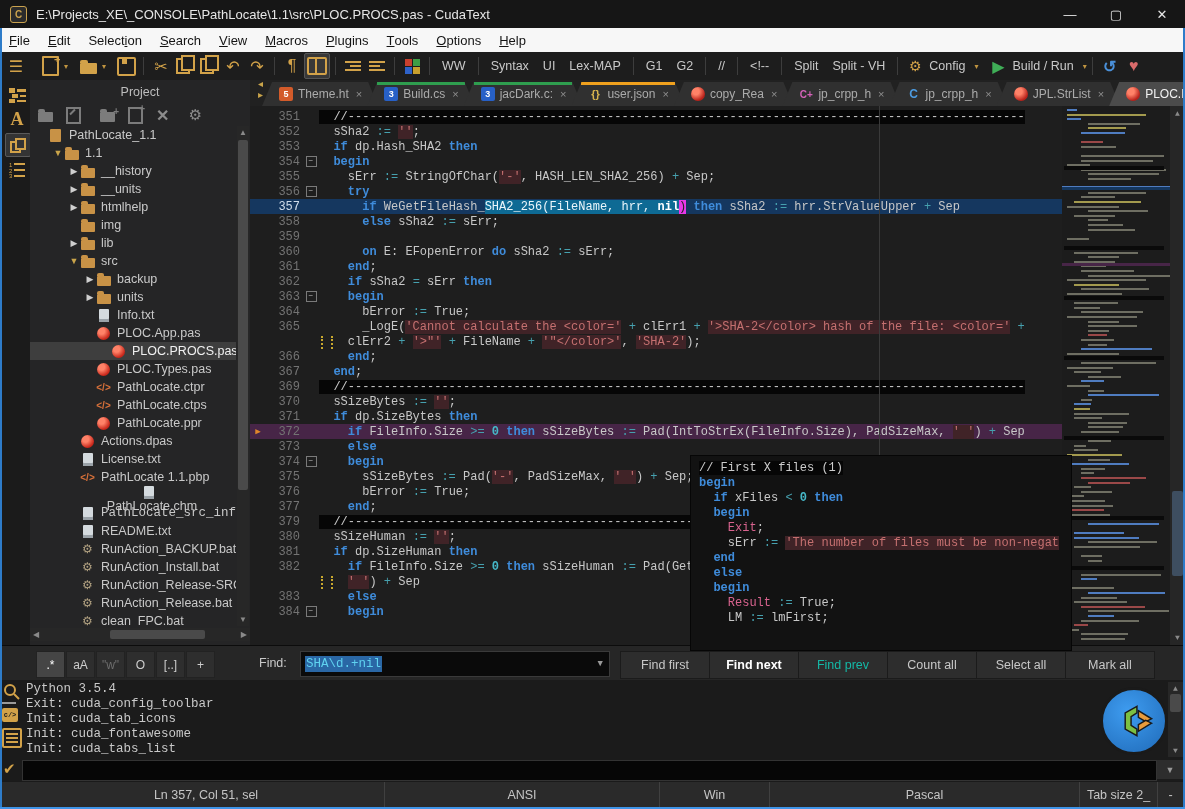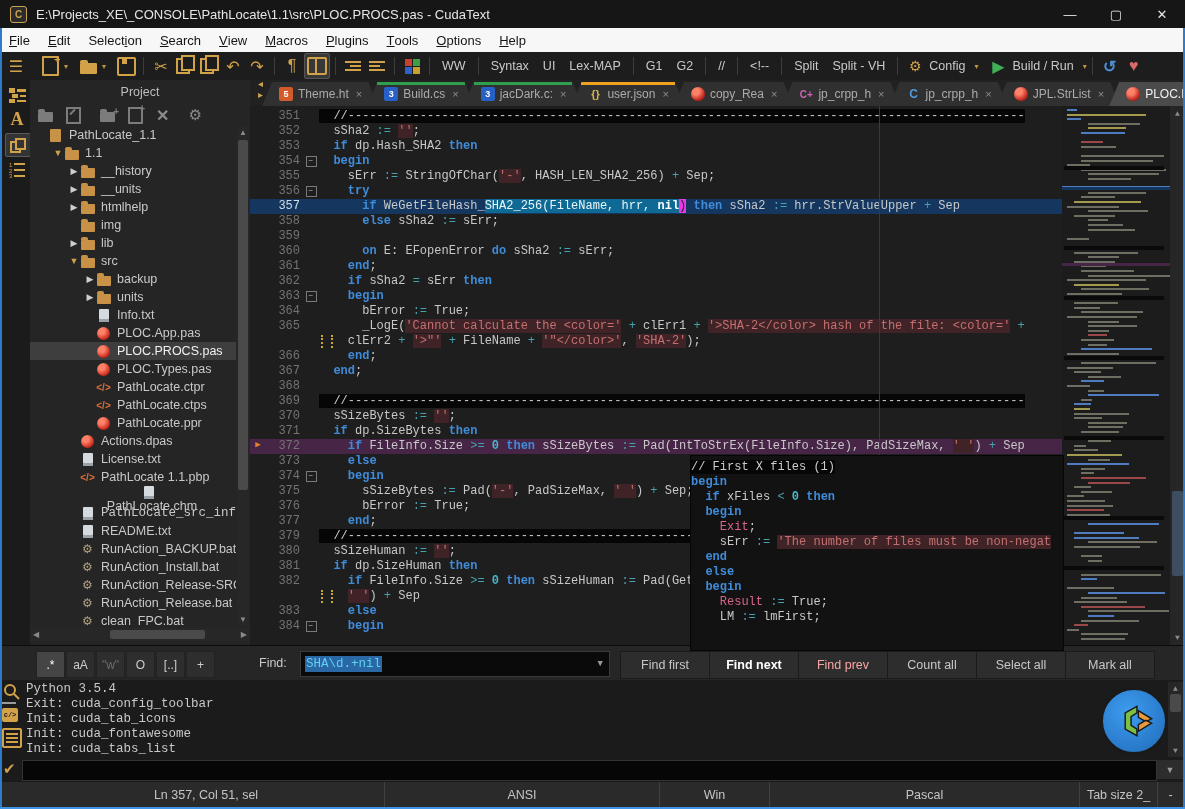--- a/index.html
+++ b/index.html
@@ -77,21 +77,21 @@
   .ti{width:14px;height:14px;border-radius:2px;display:flex;align-items:center;justify-content:center;font-weight:bold;font-size:9px;color:#fff;flex:none;}
   .ti-html{background:#d35b2a;}
   .ti-css{background:#2760c7;}
   .ti-json{color:#d8b44e;font-size:11px;}
   .ti-pas{background:radial-gradient(circle at 35% 32%,#ff8268 25%,#b8211a 70%);border-radius:50%;}
   .ti-cpp{color:#d462b8;font-size:10px;}
   .ti-c{color:#4d9be0;font-size:12px;}
   
   #editor{left:250px;top:106px;width:935px;height:539px;background:#1e1e1e;font-family:"Liberation Mono",monospace;font-size:12px;}
   #coderows{position:absolute;left:0;top:3px;width:812px;overflow:hidden;}
-  .crow{height:15px;display:flex;position:relative;}
+  .crow{height:15px;display:flex;align-items:center;position:relative;}
   .crow.cur{background:#15375f;}
   .crow.mark{background:#472547;}
   .bmcol{width:16px;flex:none;color:#e0862a;font-size:9px;text-align:center;}
   .lncol{width:34px;flex:none;text-align:right;color:#737373;padding-right:3px;}
   .crow.cur .lncol{color:#cfdcea;}
   .foldcol{width:16px;flex:none;display:flex;align-items:center;justify-content:center;}
   .foldbox{width:9px;height:9px;border:1px solid #7a7a7a;color:#b5b5b5;font-size:8px;line-height:7px;text-align:center;background:#1e1e1e;}
   .ct{white-space:pre;position:relative;flex:1;}
   .wm{position:absolute;top:1px;width:2px;height:13px;border-left:2px dotted #c8a82e;}
   .wm1{left:2px;} .wm2{left:12px;}
@@ -100,39 +100,39 @@
   .tk-o{color:#46a0ae;}
   .tk-n{color:#46b8c8;font-weight:bold;}
   .tk-s{color:#c57070;background:#402327;}
   .tk-c{color:#cccccc;background:#060606;}
   .tk-p{color:#d8638e;}
   .tk-m{color:#eaf6fb;background:#0e6a94;}
   .tk-mb{color:#ffffff;background:#0e6a94;font-weight:bold;}
   .tk-cr{color:#222;background:#e838e8;}
   #ruler{left:629px;top:0;width:1px;height:539px;background:#3a3a3a;}
   
-  #popup{left:440px;top:349px;width:372px;height:190px;background:#121212;border:1px solid #060606;padding:4px 0 0 0;z-index:5;}
+  #popup{left:440px;top:349px;width:372px;height:190px;background:#121212;border:1px solid #060606;padding:4px 0 0 8px;z-index:5;}
   #popup .crow{height:15px;}
   
   #minimap{left:812px;top:0;width:108px;height:539px;background:#1c1c1c;overflow:hidden;}
   #minimap .mbar{position:absolute;height:2px;}
   
   #esb{left:920px;top:0;width:15px;height:539px;background:#262626;}
   
   #findbar{left:0;top:645px;width:1185px;height:35px;background:#262626;border-top:1px solid #0c0c0c;color:#c9c9c9;font-size:12.5px;}
   .fopt{position:absolute;top:5px;width:27px;height:25px;display:flex;align-items:center;justify-content:center;background:#2e2e2e;border:1px solid #222;color:#cdcdcd;font-size:12px;}
   .fopt.on{background:#454545;color:#fff;}
   .fopt.dim{color:#6e6e6e;}
   #findlabel{position:absolute;left:259px;top:10px;color:#c9c9c9;}
   #findinput{position:absolute;left:300px;top:5px;width:308px;height:24px;background:#0a0a0a;border:1px solid #3a3a3a;display:flex;align-items:center;font-family:"Liberation Mono",monospace;font-size:12.5px;}
   #findinput .selval{background:#2a67a5;color:#5fd2f0;padding:1px 1px;margin-left:4px;}
   #findinput .fdd{margin-left:auto;color:#9a9a9a;font-size:9px;padding-right:6px;}
   .fbtn{position:absolute;top:5px;height:26px;width:88px;background:#2d2d2d;border:1px solid #1b1b1b;display:flex;align-items:center;justify-content:center;color:#c8c8c8;}
   .fbtn.emph{color:#ffffff;font-weight:bold;}
-  .fbtn.dim{color:#fca5a5;}
+  .fbtn.dim{color:#14b8a6;}
   
   #console{left:0;top:680px;width:1185px;height:79px;background:#1b1b1b;font-family:"Liberation Mono",monospace;font-size:12.5px;color:#c9c9c9;}
   #cicons{position:absolute;left:0;top:0;width:22px;height:79px;}
   .clines{position:absolute;left:26px;top:2px;}
   .cline{height:15px;white-space:pre;}
   #logo{position:absolute;left:1100px;top:7px;width:62px;height:62px;border-radius:50%;background:radial-gradient(circle at 40% 35%,#3e9cf0,#1f6ab8);border:3px solid #1a1a1a;display:flex;align-items:center;justify-content:center;}
   #consoleinput{left:0;top:759px;width:1185px;height:22px;background:#1b1b1b;}
   #cifield{position:absolute;left:22px;top:1px;width:1133px;height:19px;background:#060606;border:1px solid #333;}
   #cibtn{position:absolute;left:1157px;top:1px;width:26px;height:19px;background:#2d2d2d;color:#999;font-size:9px;display:flex;align-items:center;justify-content:center;}
   
@@ -391,21 +391,21 @@
           </span>
           <span>Info.txt</span>
         </div>
         <div class="trow" style="padding-left: 54px;">
           <span class="tarrow"></span>
           <span class="tico">
             <span class="fi-pas"></span>
           </span>
           <span>PLOC.App.pas</span>
         </div>
-        <div class="trow sel" style="padding-left: 54px;">
+        <div class="trow sel" style="padding-left: 69px;">
           <span class="tarrow"></span>
           <span class="tico">
             <span class="fi-pas"></span>
           </span>
           <span>PLOC.PROCS.pas</span>
         </div>
         <div class="trow" style="padding-left: 54px;">
           <span class="tarrow"></span>
           <span class="tico">
             <span class="fi-pas"></span>
@@ -686,26 +686,20 @@
           <span class="bmcol"></span>
           <span class="lncol">366</span>
           <span class="foldcol"></span>
           <span class="ct"><span class="tk-i">    </span><span class="tk-k">end</span><span class="tk-i">;</span></span>
         </div>
         <div class="crow">
           <span class="bmcol"></span>
           <span class="lncol">367</span>
           <span class="foldcol"></span>
           <span class="ct"><span class="tk-i">  </span><span class="tk-k">end</span><span class="tk-i">;</span></span>
-        </div>
-        <div class="crow">
-          <span class="bmcol"></span>
-          <span class="lncol">368</span>
-          <span class="foldcol"></span>
-          <span class="ct"></span>
         </div>
         <div class="crow">
           <span class="bmcol"></span>
           <span class="lncol">369</span>
           <span class="foldcol"></span>
           <span class="ct"><span class="tk-c">  //----------------------------------------------------------------------------------------------</span></span>
         </div>
         <div class="crow">
           <span class="bmcol"></span>
           <span class="lncol">370</span>

